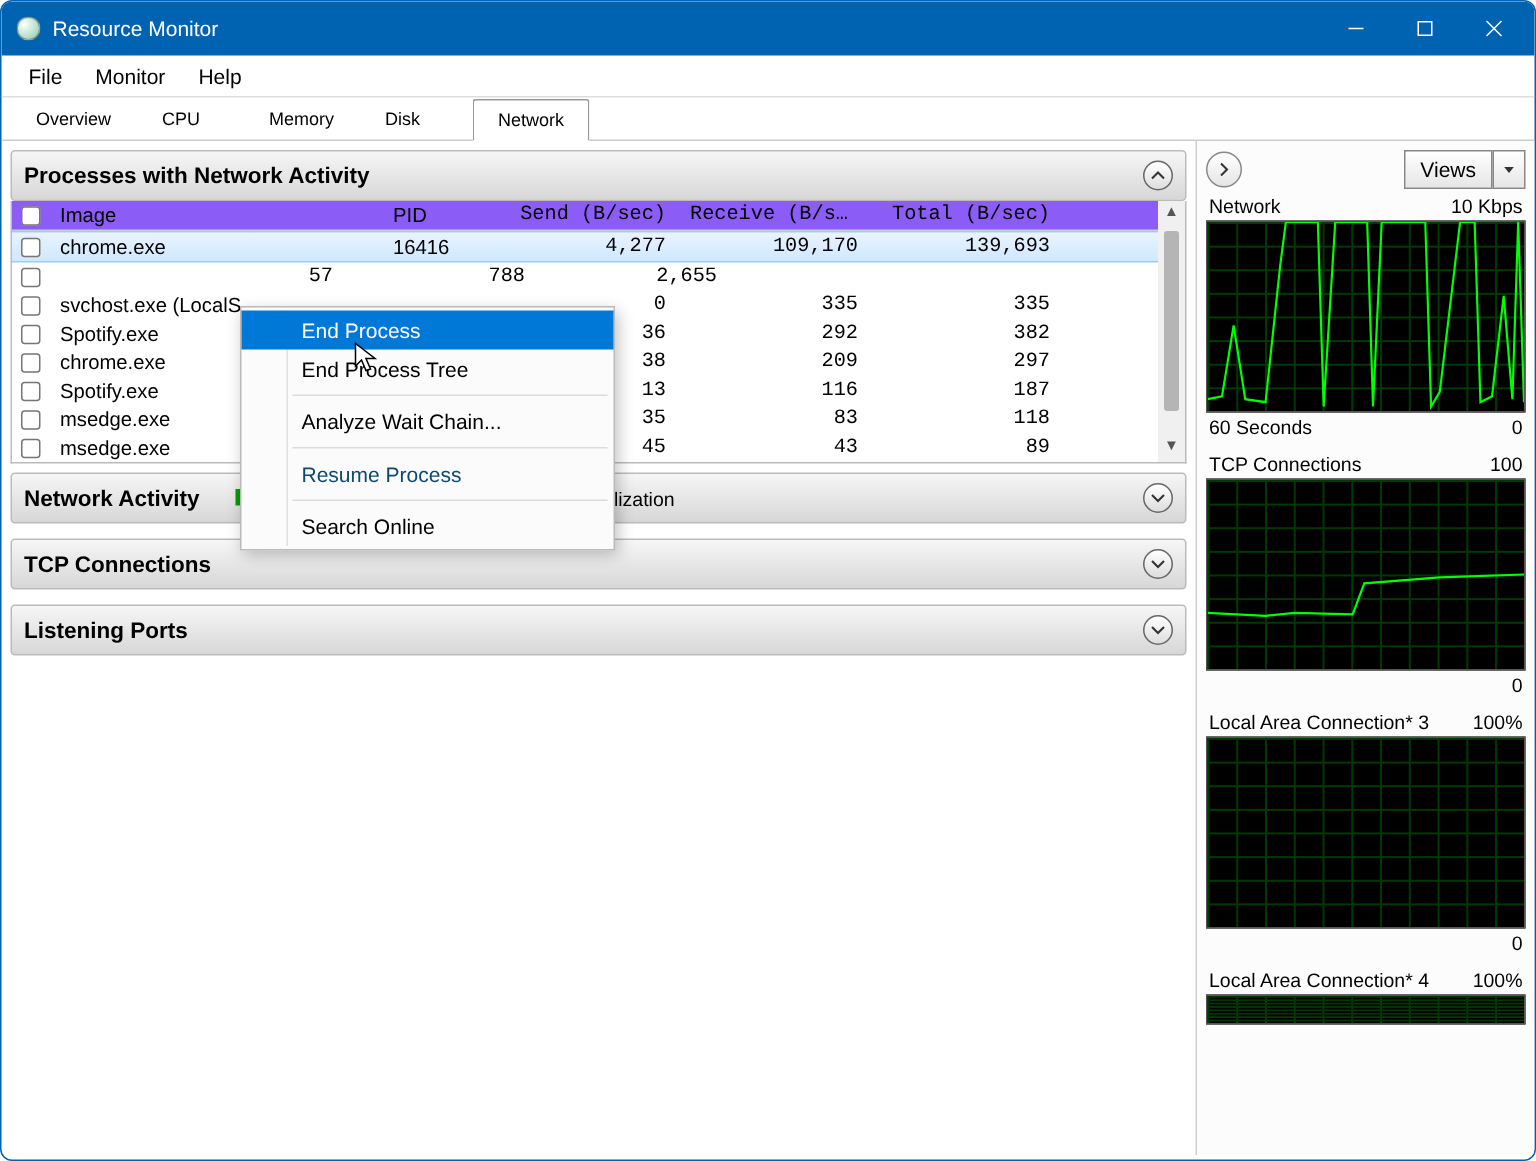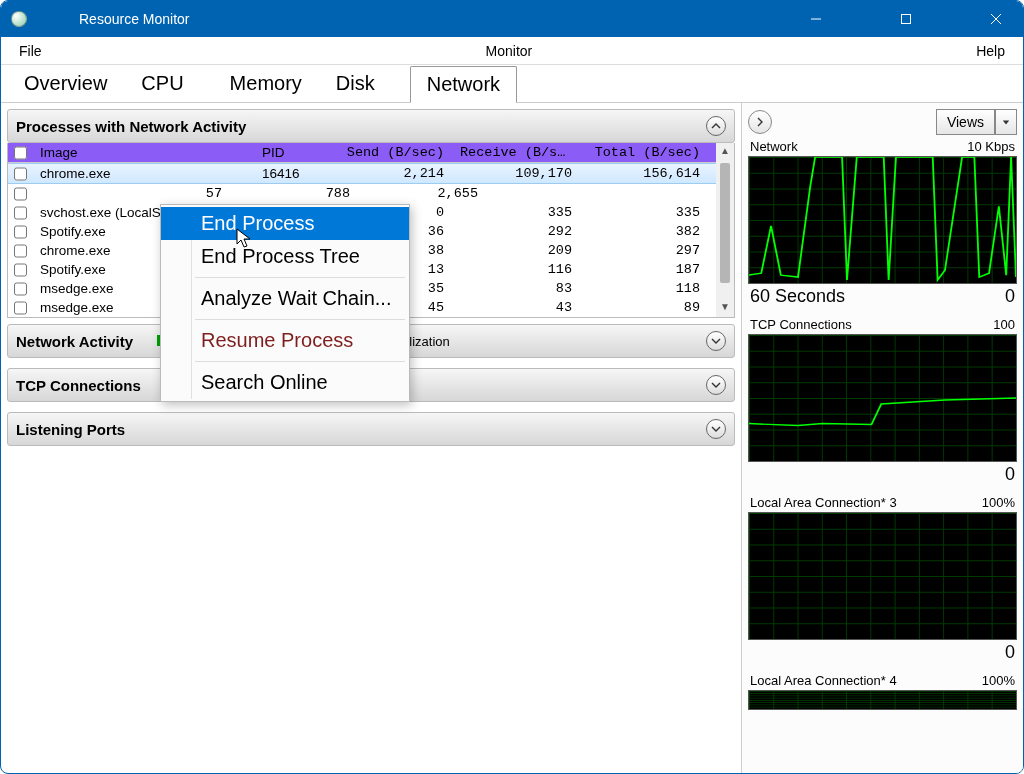--- a/index.html
+++ b/index.html
@@ -1,29 +1,29 @@
 <!DOCTYPE html>
 <html><head>
 <meta charset="utf-8">
 <style>
   * { box-sizing: border-box; margin: 0; padding: 0; font-family: "Segoe UI", Arial, sans-serif; }
   body { width: 1024px; height: 774px; background: #fff; overflow: hidden; border: 1px solid #0063B1; border-radius: 8px; }
-  .titlebar { height: 36px; background: #0063B1; color: #fff; display: flex; align-items: center; padding: 0 4px 0 10px; border-radius: 6px 6px 0 0; gap: 44px;}
+  .titlebar { height: 36px; background: #0063B1; color: #fff; display: flex; align-items: center; padding: 0 4px 0 10px; border-radius: 6px 6px 0 0;}
   .app-icon { width: 16px; height: 16px; border-radius: 50%; background: radial-gradient(circle at 30% 30%, #fff, #8ca); margin-right: 8px; border:1px solid rgba(0,0,0,.3);}
   .title { font-size: 14px; flex: 1; }
   .winbtn { width: 46px; height: 36px; display: flex; align-items: center; justify-content: center; color: #fff; }
   .winbtn svg { width: 12px; height: 12px; stroke: #fff; stroke-width: 1; fill: none; }
-  .menubar { height: 28px; display: flex; align-items: center; padding: 2px 8px; font-size: 14px; gap: 2px; border-bottom:1px solid #ddd;justify-content:space-between;}
+  .menubar { height: 28px; display: flex; align-items: center; padding: 2px 8px; font-size: 14px; gap: 2px; border-bottom:1px solid #ddd;}
   .menuitem { padding: 4px 10px; }
-  .tabbar { display: flex; align-items: center; font-size: 20px; border-bottom: 1px solid #ccc; user-select:none;}
+  .tabbar { display: flex; align-items: center; font-size: 12px; border-bottom: 1px solid #ccc; user-select:none;}
   .tab { padding: 6px 16px; border: 1px solid transparent; }
   .tab.sel { border: 1px solid #999; background: #fff; border-bottom: 1px solid #fff; margin-bottom: -1px; border-radius:2px 2px 0 0;}
   .body { display: flex; height: calc(100% - 36px - 28px - 32px); }
   .left { flex: 1; overflow: hidden; padding: 6px; }
-  .right { width: 282px; border-left: 1px solid #cfcfcf; background: #fcfcfc; padding: 6px 6px 0 6px; overflow: hidden;}
+  .right { width: 226px; border-left: 1px solid #cfcfcf; background: #fcfcfc; padding: 6px 6px 0 6px; overflow: hidden;}
   .right-header { display:flex; align-items:center; justify-content:space-between; margin-bottom:4px;}
   .chev-btn { width:24px; height:24px; border:1px solid #888; border-radius:12px; background:linear-gradient(#fff,#e5e5e5); display:flex; align-items:center; justify-content:center;}
   .views-btn { height:26px; border:1px solid #888; background:linear-gradient(#fff,#e6e6e6); font-size:14px; padding:0 10px; display:flex; align-items:center; gap:4px;}
   .views-split { border-left:1px solid #888; padding-left:4px;}
   .panel-head { background: linear-gradient(#f6f6f6,#d7d7d7); border: 1px solid #bbb; padding: 6px 8px; font-weight: bold; font-size: 15px; display: flex; align-items: center; border-radius:3px;}
   .panel-head .sp { flex:1; }
   .panel-chev { width:20px; height:20px; border:1px solid #666; border-radius:10px; background:linear-gradient(#fff,#ddd); display:flex; align-items:center; justify-content:center;}
   .panel-sub { display:flex; gap:16px; align-items:center; font-weight:normal; font-size:13px; margin-left:24px;}
   .panel-sub .sw { width:11px; height:11px; margin-right:6px; display:inline-block;}
   .tbl { border:1px solid #bbb; border-top:none;}
@@ -32,28 +32,28 @@
   .tbl-row { }
   .tbl-row.sel { background: linear-gradient(#e9f3ff, #cfe8ff); border-top:1px solid #9cccf2; border-bottom:1px solid #9cccf2;}
   .col { padding: 2px 8px; white-space:nowrap; overflow:hidden; text-overflow:ellipsis;}
   .col.chk { width:24px; display:flex; justify-content:center;}
   .col.img { width:222px; text-align:left;}
   .col.pid { width:70px; text-align:left;}
   .col.num { width:128px; text-align:right;font-family:Liberation Mono, monospace;}
   input.chk-box { width:14px; height:14px; }
   .ctx-menu { position:absolute; left:160px; top:204px; width:250px; background:#fbfbfb; border:1px solid #bababa; box-shadow:2px 3px 10px rgba(0,0,0,.25); z-index:50; padding:2px 0;}
   .ctx-gutter { position:absolute; left:30px; top:2px; bottom:2px; border-left:1px solid #e0e0e0;}
-  .ctx-item { padding:5px 12px 5px 40px; font-size:20px; position:relative;}
+  .ctx-item { padding:5px 12px 5px 40px; font-size:14px; position:relative;}
   .ctx-item.hover { background:#0078d7; color:#fff;}
-  .ctx-item.disabled { color:#7f1d1d;}
+  .ctx-item.disabled { color:#0c4a6e;}
   .ctx-sep { height:1px; background:#dcdcdc; margin:4px 4px 4px 34px;}
   .chart-box { margin-bottom:10px; }
   .chart-label { display:flex; justify-content:space-between; font-size:13px; margin-bottom:2px; padding:0 2px;}
   .chart-area { height:128px; background:#000; border:1px solid #555; position:relative; overflow:hidden;}
-  .chart-footer { display:flex; justify-content:space-between; font-size:18px; margin-top:2px; padding:0 2px;}
+  .chart-footer { display:flex; justify-content:space-between; font-size:13px; margin-top:2px; padding:0 2px;}
   .grid-lines { position:absolute; inset:0; background-image:linear-gradient(#003a00 1px, transparent 1px), linear-gradient(90deg, #003a00 1px, transparent 1px); background-size: calc(100%/11) calc(100%/8);}
   .cursor { position:absolute; left:236px; top:228px; z-index:60; pointer-events:none;}
   .tbl-wrap { display:flex;}
   .tbl-body { flex:1; position:relative;}
   .vscroll { width:18px; background:#f0f0f0; display:flex; flex-direction:column; align-items:center;}
   .vscroll .arrow { height:18px; line-height:16px; text-align:center; width:100%; color:#555; font-size:10px;}
   .vscroll .thumb { background:#b5b5b5; width:10px; border-radius:2px; margin-top:2px;}
 </style>
 </head>
 <body>
@@ -120,23 +120,23 @@
             <div class="col num">Receive (B/sec)</div>
             <div class="col num">Total (B/sec)</div>
           </div>
           <div id="rows-mount">
               <div class="tbl-row sel">
                 <div class="col chk">
                   <input class="chk-box" type="checkbox" style="">
                 </div>
                 <div class="col img">chrome.exe</div>
                 <div class="col pid">16416</div>
-                <div class="col num">2,214</div>
+                <div class="col num">4,277</div>
                 <div class="col num">109,170</div>
-                <div class="col num">156,614</div>
+                <div class="col num">139,693</div>
               </div>
               <div class="tbl-row">
                 <div class="col chk">
                   <input class="chk-box" type="checkbox" style="">
                 </div>
                 <div class="col pid"></div>
                 <div class="col num">57</div>
                 <div class="col num">788</div>
                 <div class="col num">2,655</div>
               </div>

